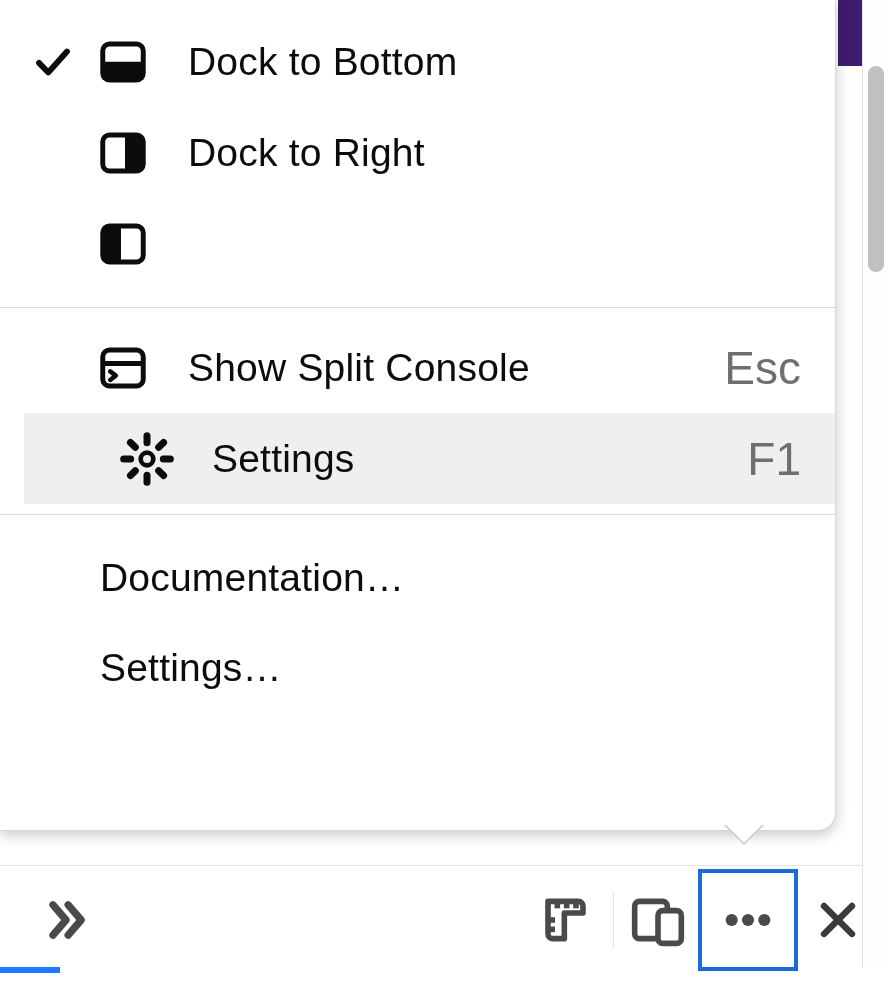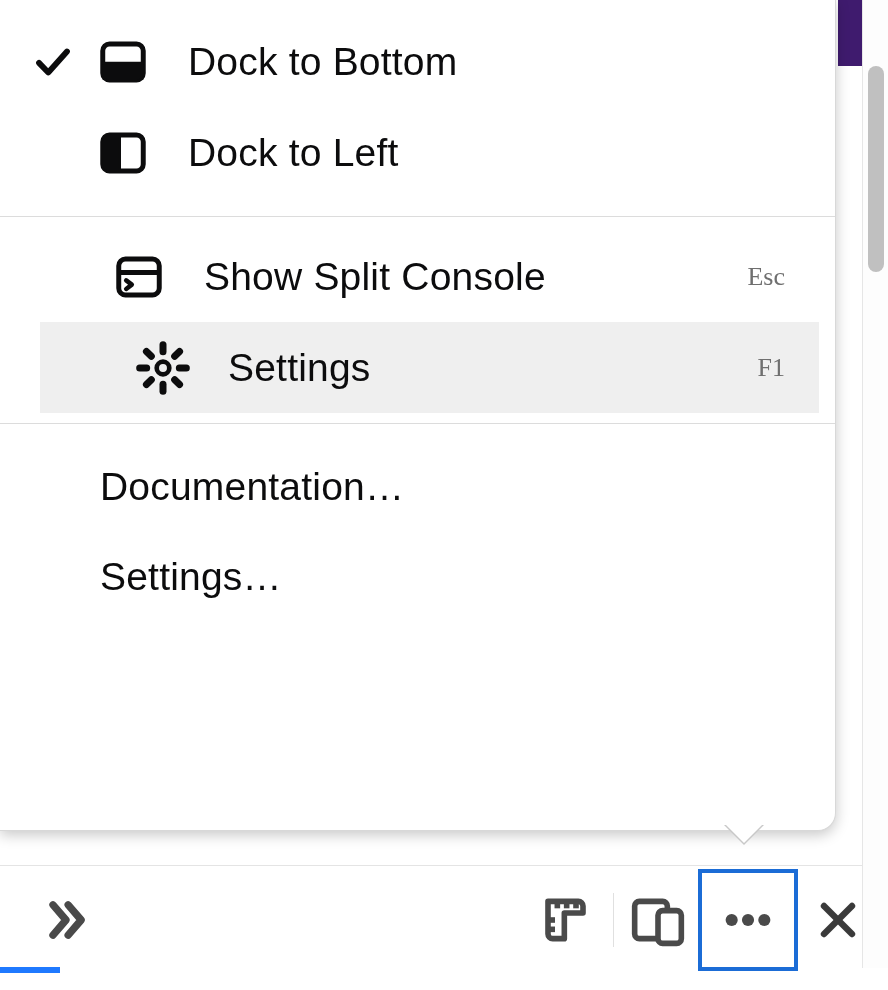--- a/index.html
+++ b/index.html
@@ -27,22 +27,22 @@
 
     .menu-item { position:relative; height:91px;
       display:flex; align-items:center; cursor:default; }
     .menu-item.hover { background:#efefef;margin-left:24px; }
     .check { position:absolute; left:18px; width:70px;
       display:flex; justify-content:center; }
     .ico  { position:absolute; left:88px; width:70px;
       display:flex; justify-content:center; }
     .lbl  { position:absolute; left:188px; right:110px;
       font-size:39px; font-weight:400; letter-spacing:.2px; }
-    .shortcut { position:absolute; right:34px; font-size:26px;
-      color:#6f6f6f; font-weight:400;font-family:Liberation Serif, serif; }
+    .shortcut { position:absolute; right:34px; font-size:46px;
+      color:#6f6f6f; font-weight:400; }
     .menu-link { position:relative; height:90px;
       display:flex; align-items:center; cursor:default; }
     .menu-link .lbl { left:100px; }
 
     
     .menu-arrow { position:absolute; bottom:-13px; left:726px;
       width:0; height:0; border-left:18px solid transparent;
       border-right:18px solid transparent; border-top:18px solid #fff; }
     .menu-arrow-border { position:absolute; bottom:-15px; left:724px;
       width:0; height:0; border-left:20px solid transparent;
@@ -87,37 +87,46 @@
         <svg width="54" height="54" viewBox="0 0 24 24" fill="none" stroke="#0c0c0d" stroke-width="2.2" stroke-linejoin="round">
           <rect x="3" y="4" width="18" height="16" rx="3"></rect>
           <path d="M3 13 H21" stroke-width="2.2"></path>
           <rect x="3" y="13" width="18" height="7" rx="0 0 3 3" fill="#0c0c0d" stroke="none"></rect>
           <path d="M3 13 H21 V17 A3 3 0 0 1 18 20 H6 A3 3 0 0 1 3 17 Z" fill="#0c0c0d" stroke="none"></path>
         </svg>
       </span>
       <span class="lbl">Dock to Bottom</span>
     </div>
 
+    <div class="menu-item">
+      <span class="ico">
+        <svg width="54" height="54" viewBox="0 0 24 24" fill="none" stroke="#0c0c0d" stroke-width="2.2" stroke-linejoin="round">
+          <rect x="3" y="4" width="18" height="16" rx="3"></rect>
+          <path d="M14 4 V20"></path>
+          <path d="M14 4 H18 A3 3 0 0 1 21 7 V17 A3 3 0 0 1 18 20 H14 Z" fill="#0c0c0d" stroke="none"></path>
+        </svg>
+      </span>
+      <span class="lbl">Dock to Right</span>
+    </div>
 
     <div class="menu-item">
       <span class="ico">
         <svg width="54" height="54" viewBox="0 0 24 24" fill="none" stroke="#0c0c0d" stroke-width="2.2" stroke-linejoin="round">
           <rect x="3" y="4" width="18" height="16" rx="3"></rect>
           <path d="M10 4 V20"></path>
           <path d="M10 4 H6 A3 3 0 0 0 3 7 V17 A3 3 0 0 0 6 20 H10 Z" fill="#0c0c0d" stroke="none"></path>
         </svg>
       </span>
-      <span class="lbl">Dock to Left</span>
     </div>
 
   </div>
 
   <hr>
 
-  <div class="menu-section" style="padding:14px 16px 10px">
+  <div class="menu-section" style="padding:14px 0 10px">
 
     <div class="menu-item">
       <span class="ico">
         <svg width="54" height="54" viewBox="0 0 24 24" fill="none" stroke="#0c0c0d" stroke-width="2.2" stroke-linejoin="round">
           <rect x="3" y="4" width="18" height="16" rx="3"></rect>
           <path d="M3 10 H21"></path>
           <path d="M6.3 13.5 L8.8 15.4 L6.3 17.3" stroke-width="2" stroke-linecap="round"></path>
         </svg>
       </span>
       <span class="lbl">Show Split Console</span>

